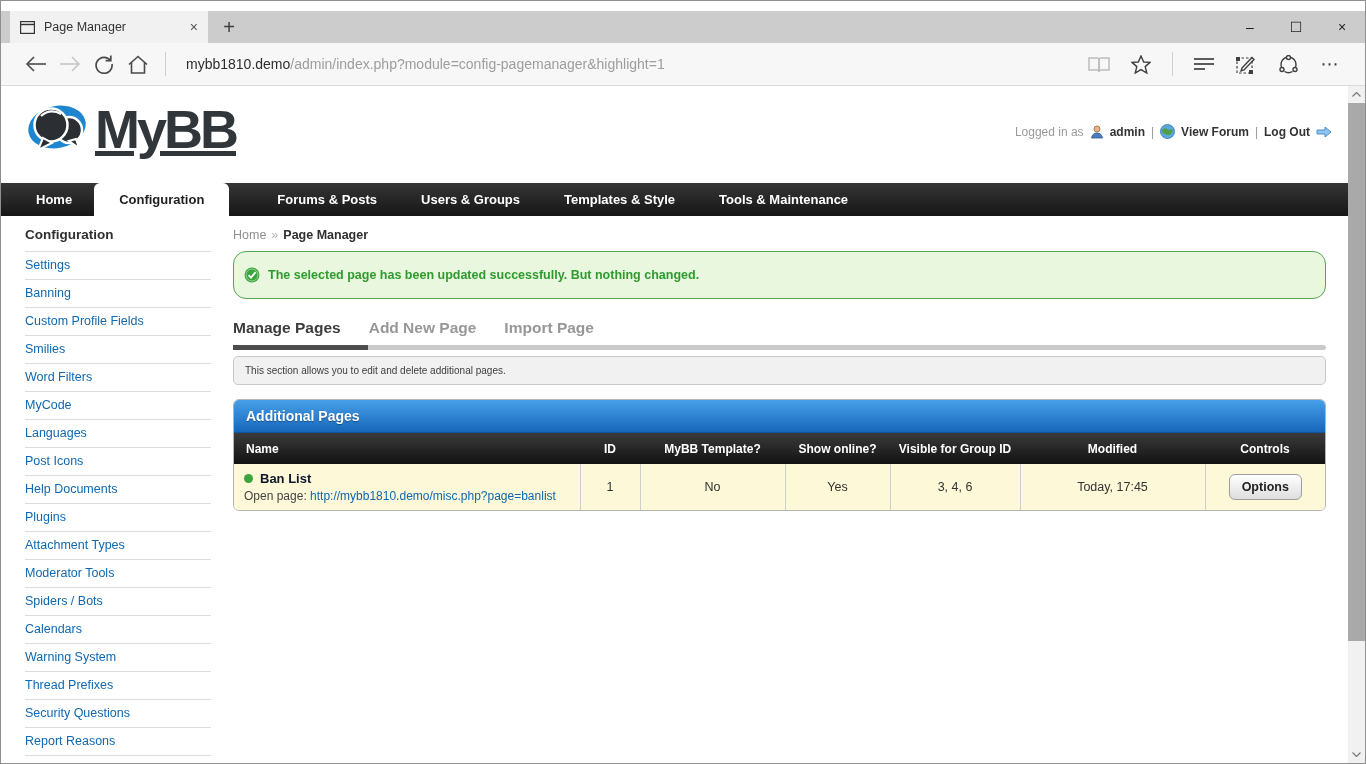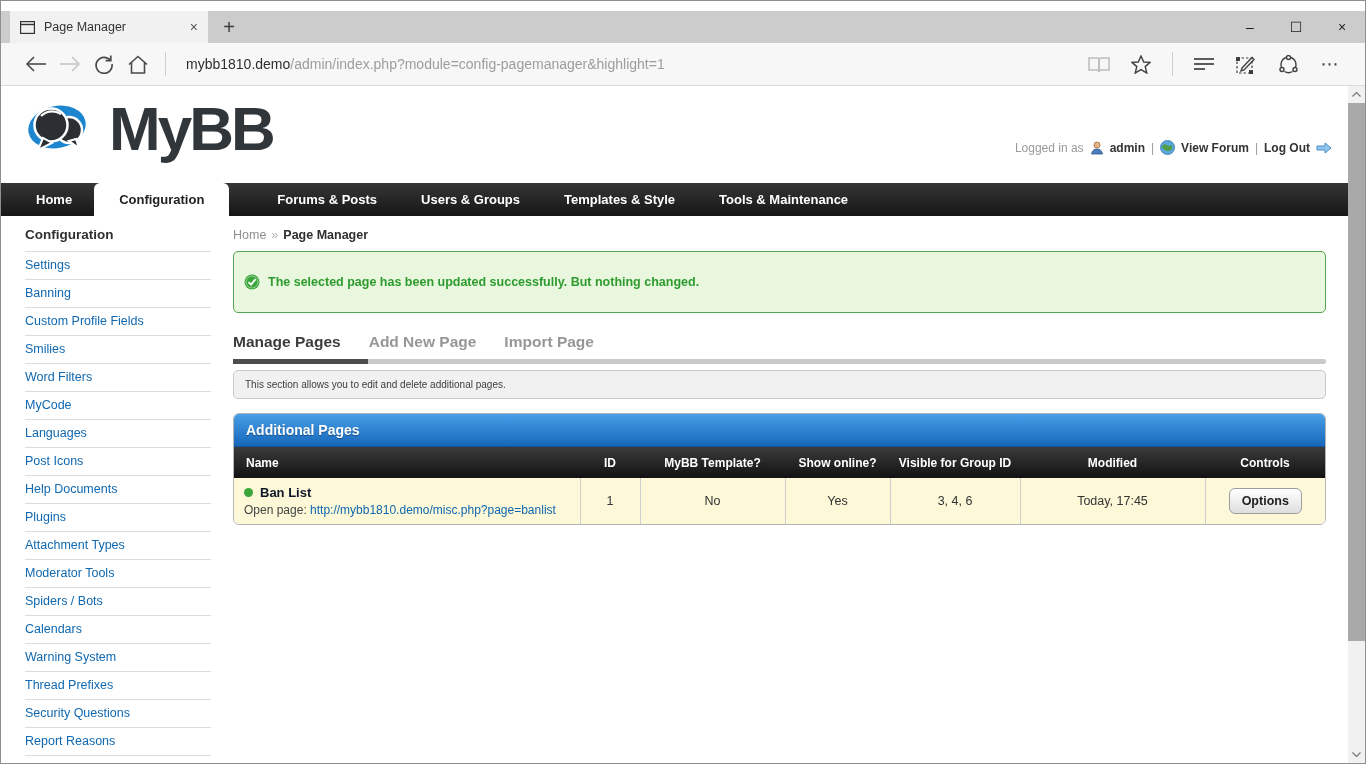--- a/index.html
+++ b/index.html
@@ -36,23 +36,23 @@
   .scrollbar{ position:absolute; right:0; top:0; width:17px; height:100%;
               background:#f1f1f1; z-index:40; }
   .sb-arrow{ height:17px; display:flex; align-items:center; justify-content:center; }
   .sb-thumb{ position:absolute; top:17px; left:0; width:17px; height:538px; background:#a9a9a9; }
   .sb-down{ position:absolute; bottom:0; left:0; right:0; }
   .site{ margin-right:17px; }
 
   
   .site-header{ position:relative; height:97px; background:#fff; }
   .logo{ position:absolute; left:24px; top:14px; display:flex; align-items:center; }
-  .logo-text{ font-size:62px; font-weight:bold; color:#31363a; letter-spacing:-3px;
-              margin-left:18px; line-height:58px; }
-  .account{ position:absolute; right:16px; top:54px; font-size:12px; color:#9a9a9a;
+  .logo-text{ font-size:54px; font-weight:bold; color:#31363a; letter-spacing:-3px;
+              margin-left:4px; line-height:58px;text-decoration:underline; }
+  .account{ position:absolute; right:16px; top:38px; font-size:12px; color:#9a9a9a;
             display:flex; align-items:center; gap:6px; }
   .account a{ color:#333; font-weight:bold; text-decoration:none; }
   .acct-sep{ color:#9a9a9a; }
 
   
   .navbar{ height:33px; background:linear-gradient(180deg,#363636 0%,#161616 100%);
            display:flex; align-items:stretch; padding-left:13px; }
   .nav-item{ color:#fff; font-size:13px; font-weight:bold; line-height:33px;
              padding:0 22px; text-decoration:none; }
   .nav-item.active{ background:#fff; color:#1f1f1f; border-radius:6px 6px 0 0; padding:0 25px; }
@@ -68,22 +68,22 @@
   .sidebar li a{ display:block; font-size:12.5px; color:#1068b0; text-decoration:none;
                  padding:6px 0 7px; }
   .sidebar li.active-item{ font-size:13.5px; font-weight:bold; color:#1f1f1f; padding:8px 0; }
 
   .main{ flex:1; margin:0 22px; min-width:0; }
   .breadcrumb{ margin-top:12px; font-size:12.5px; }
   .bc-home{ color:#8f8f8f; text-decoration:none; }
   .bc-sep{ color:#b0b0b0; margin:0 5px; }
   .bc-current{ color:#2f2f2f; font-weight:bold; }
 
-  .flash{ margin-top:9px; border:1px solid #55a555; background:#e8f7dd; border-radius:5px;
-          display:flex; align-items:center; gap:8px; padding:22px 10px; }
+  .flash{ margin-top:9px; border:1px solid #55a555; background:#e8f7dd; border-radius:13px;
+          display:flex; align-items:center; gap:8px; padding:15px 10px; }
   .flash-text{ color:#2f9b2f; font-weight:bold; font-size:12.5px; }
 
   .cm-tabs{ margin-top:20px; display:flex; gap:28px; font-size:15.5px; }
   .cm-tab{ color:#979797; font-weight:600; text-decoration:none; }
   .cm-tab.active{ color:#3c3c3c; font-weight:bold; }
   .tabbar{ margin-top:8px; height:5px; background:#c9c9c9; border-radius:3px; position:relative; }
   .tabbar-active{ position:absolute; left:0; top:0; height:5px; width:135px; background:#4d4d4d; }
 
   .descbox{ margin-top:6px; border:1px solid #c9c9c9; background:#f1f1f1; border-radius:5px;
             padding:8px 11px; font-size:10px; color:#3d3d3d; }

